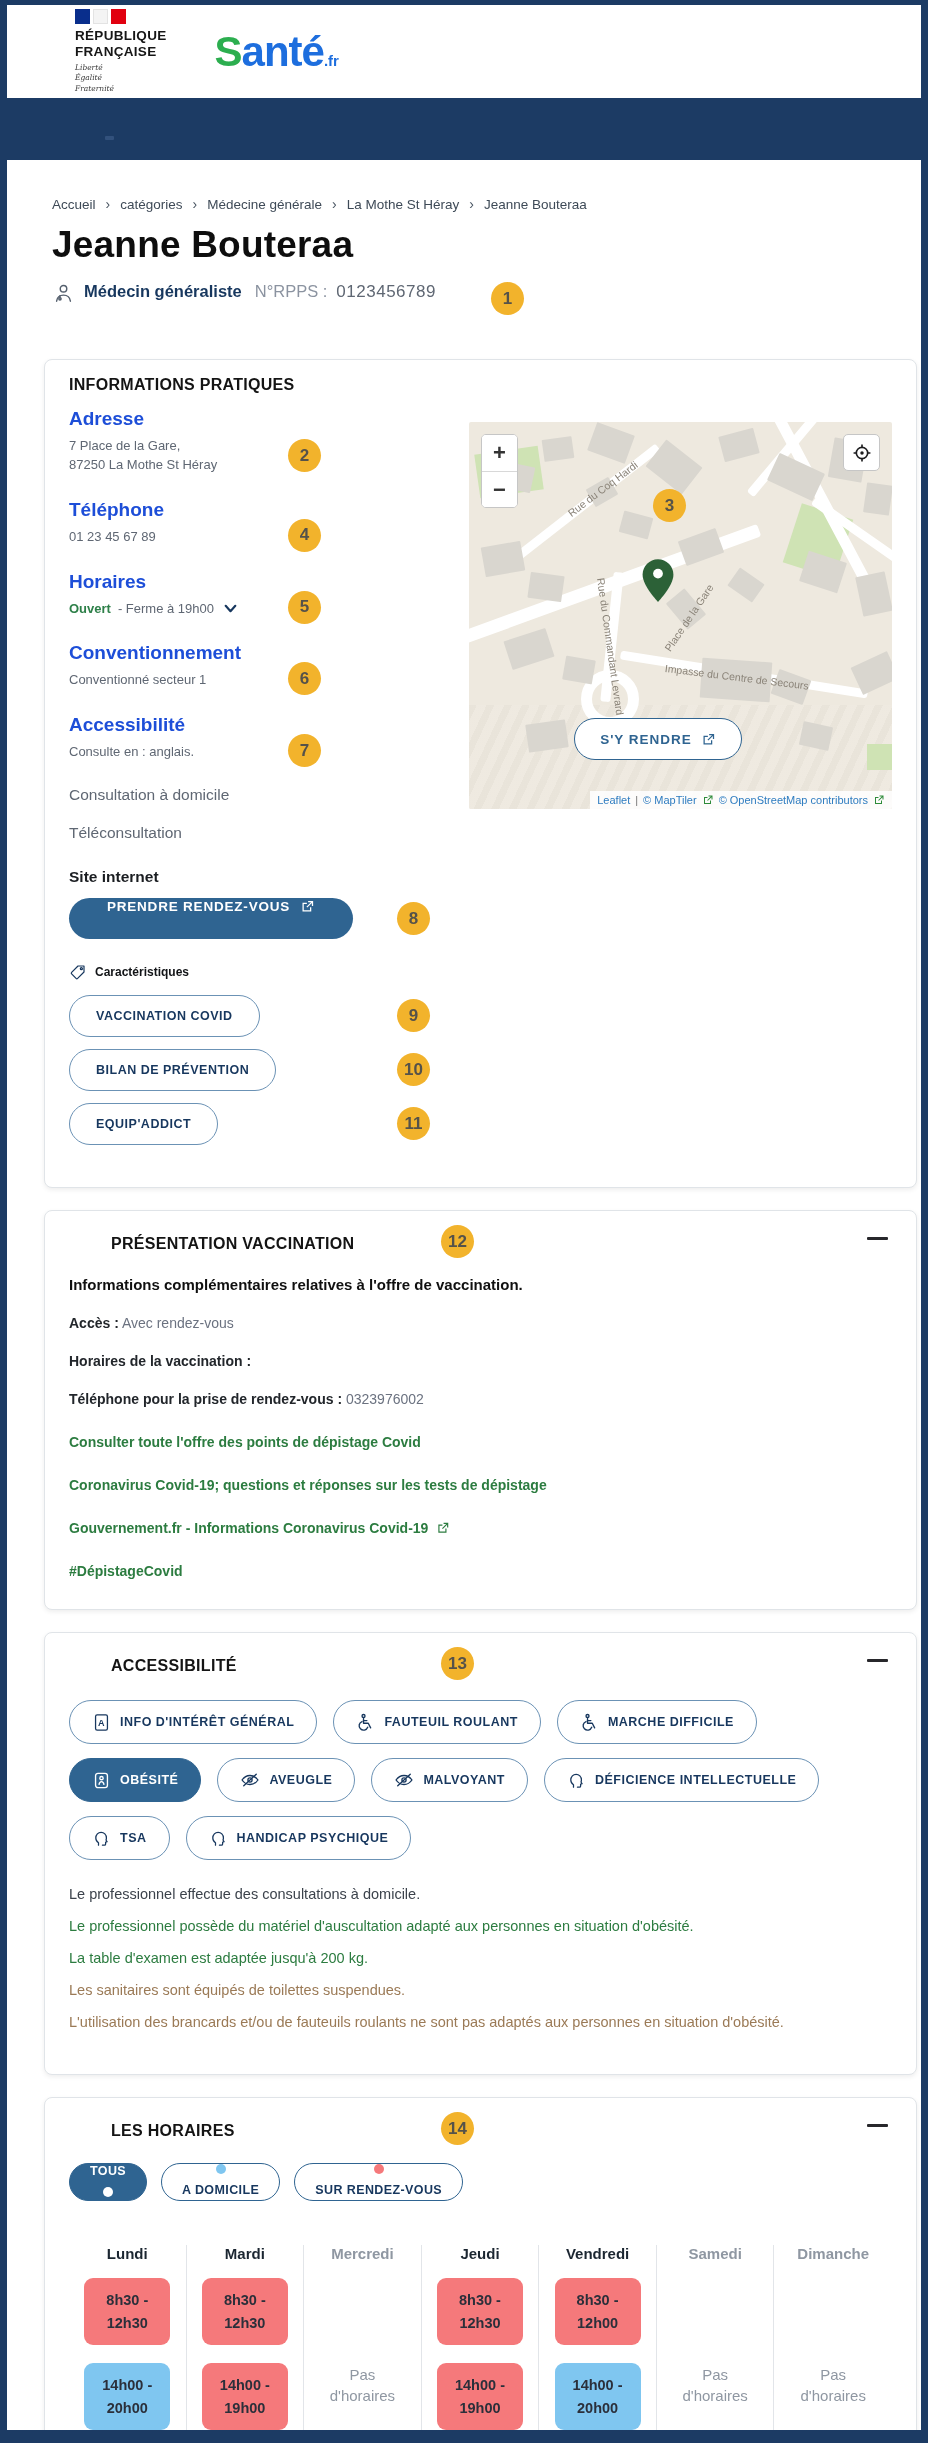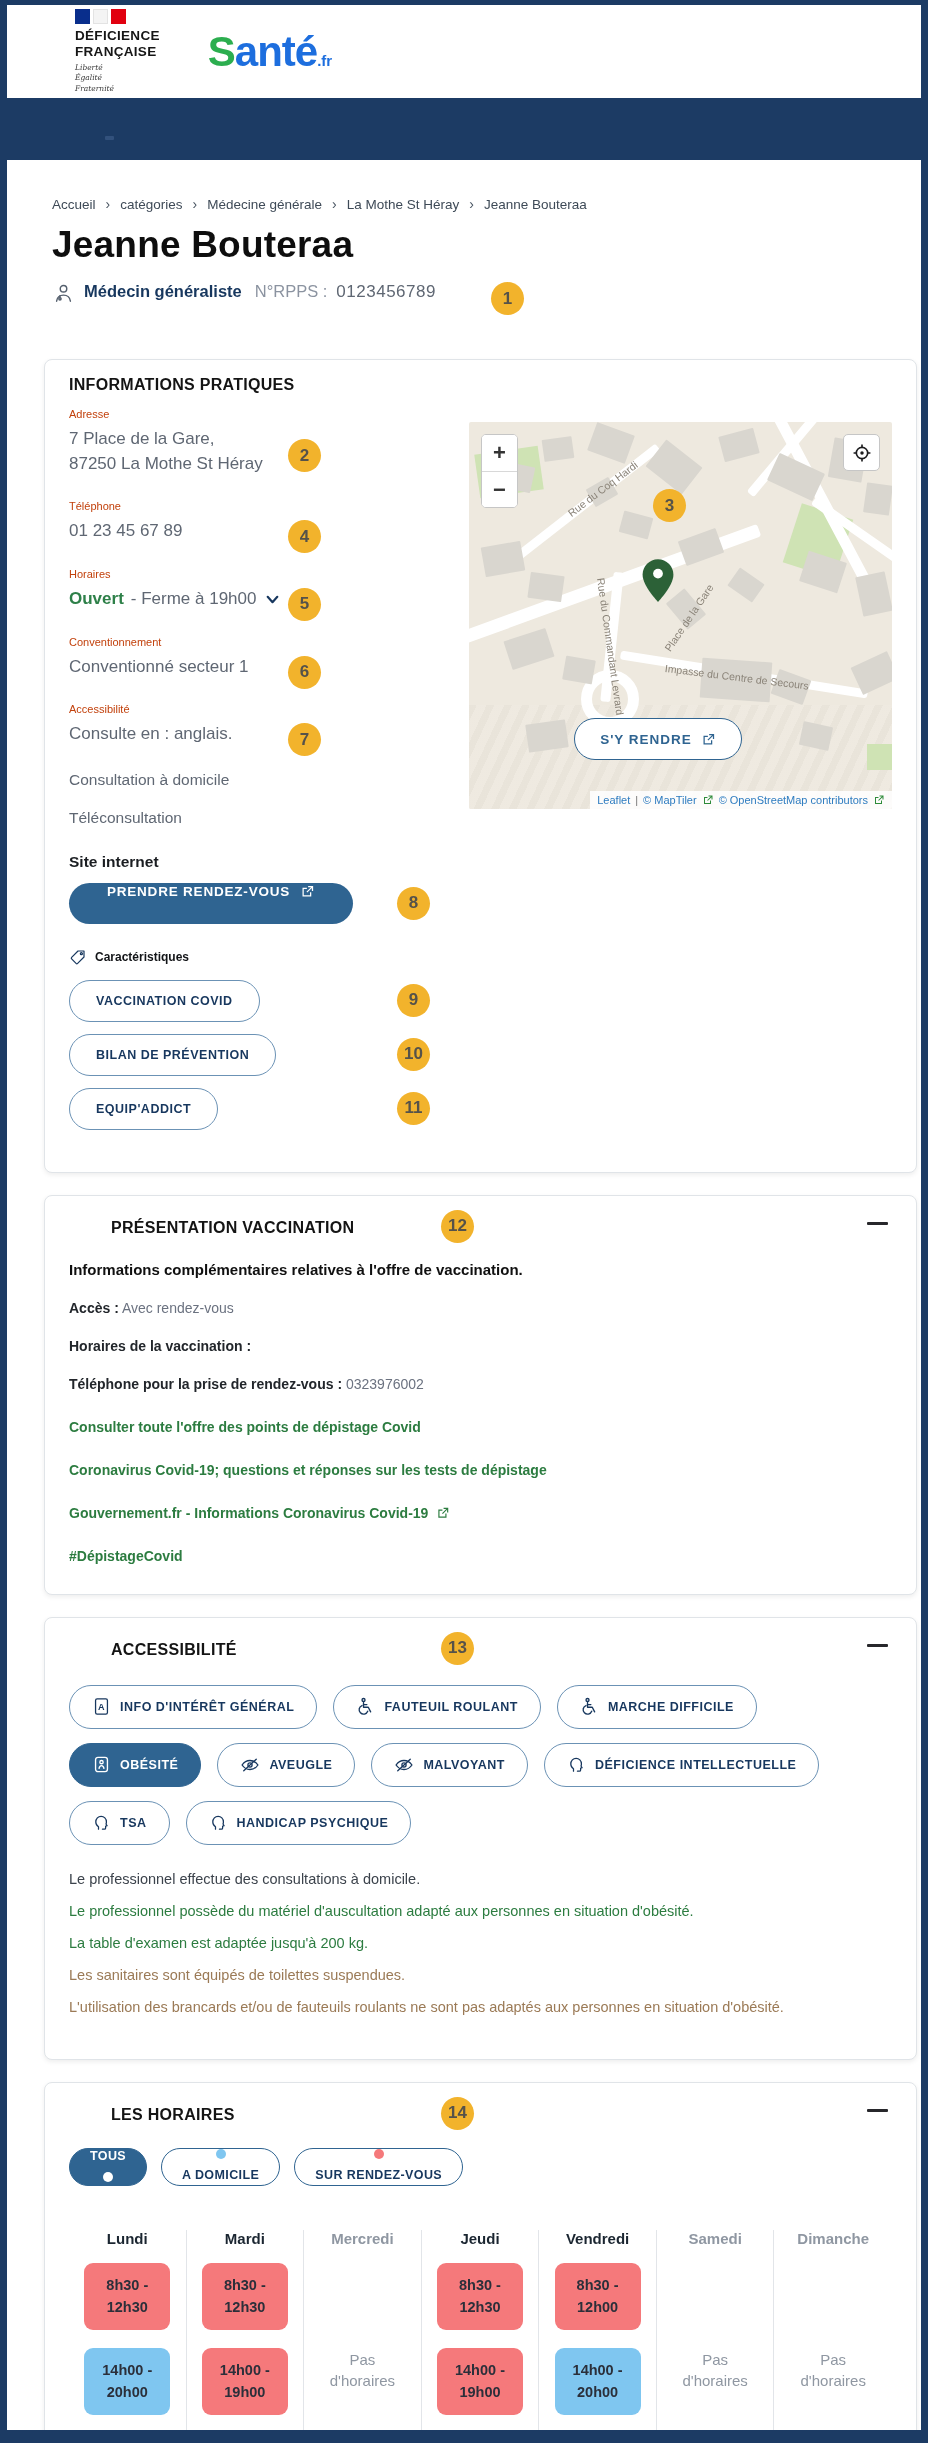--- a/index.html
+++ b/index.html
@@ -43,22 +43,22 @@
         box-shadow:0 2px 5px rgba(0,0,0,.07);padding:16px 24px 30px 24px;position:relative;}
   .card-first{margin-top:44px;}
   .card-title{font-size:16px;font-weight:800;color:#141414;letter-spacing:.3px;}
   .title-row{position:relative;display:flex;align-items:center;min-height:33px;margin-left:42px;}
   .title-row .badge{position:absolute;left:330px;top:-2px;}
   .collapse{position:absolute;right:4px;top:10px;width:21px;height:3px;background:#27272b;border-radius:1px;cursor:pointer;}
   
   .info-cols{display:flex;margin-top:14px;}
   .info-left{flex:0 0 400px;}
   .info-row{position:relative;margin-bottom:24px;}
-  .info-label{font-size:11px;font-weight:400;color:#c2410c;margin-bottom:7px;}
-  .info-value{font-size:17px;color:#5f6773;line-height:1.45;}
+  .info-label{font-size:19px;font-weight:700;color:#1d4ed8;margin-bottom:7px;}
+  .info-value{font-size:13px;color:#5f6773;line-height:1.45;}
   .info-row .badge{position:absolute;left:219px;top:20px;}
   .info-row.row-tall .badge{top:31px;}
   .open-status{color:#2e8049;font-weight:700;}
   .hours-line{display:flex;align-items:center;gap:7px;}
   .chev{margin-left:2px;cursor:pointer;display:inline-flex;}
   .service-line{font-size:15.5px;color:#5f6773;margin-bottom:20px;}
   .site-label{font-size:15.5px;font-weight:700;color:#1a1d21;margin:26px 0 12px 0;}
   .action-row{position:relative;margin-bottom:12px;}
   .action-row .badge{position:absolute;left:328px;top:4px;}
   .btn-primary{width:284px;height:41px;border:none;border-radius:21px;background:#2f6491;color:#fff;
@@ -134,21 +134,21 @@
 
 <div class="frame">
 
   <div class="header">
     <div class="marianne">
       <div class="flag">
           <span class="b"></span>
           <span class="w"></span>
           <span class="r"></span>
         </div>
-      <div class="rf-name"><span>DÉFICIENCE</span><br>
+      <div class="rf-name"><span>RÉPUBLIQUE</span><br>
         <span>FRANÇAISE</span></div>
       <div class="rf-motto">
         <div>Liberté</div>
         <div>Égalité</div>
         <div>Fraternité</div>
       </div>
     </div>
     <div class="sante-logo"><span class="s">S</span><span class="rest">anté</span><span class="tld">.fr</span></div>
   </div>
 

